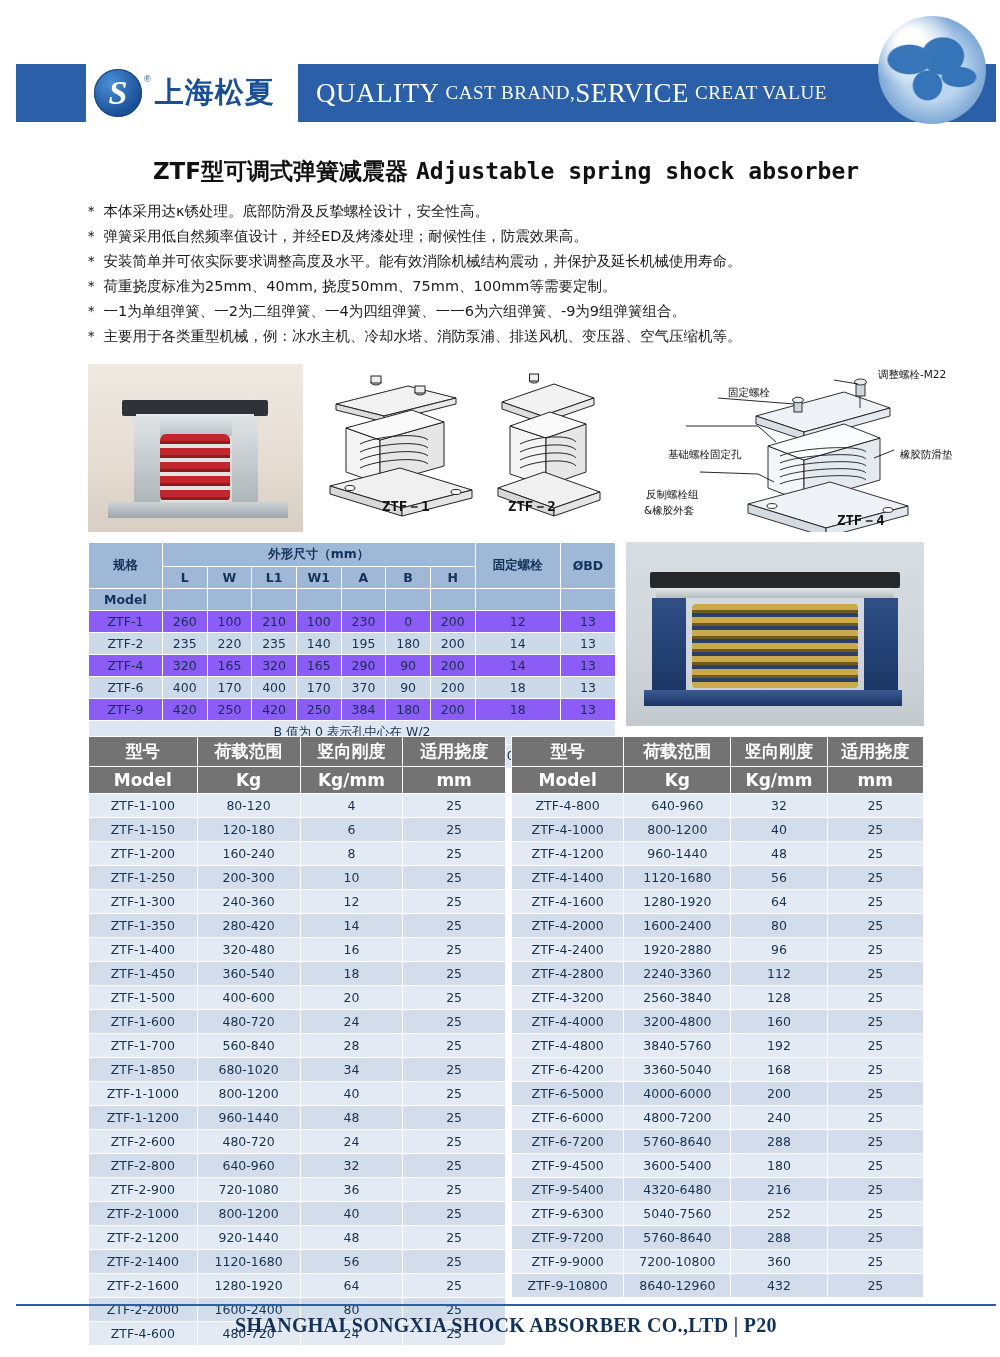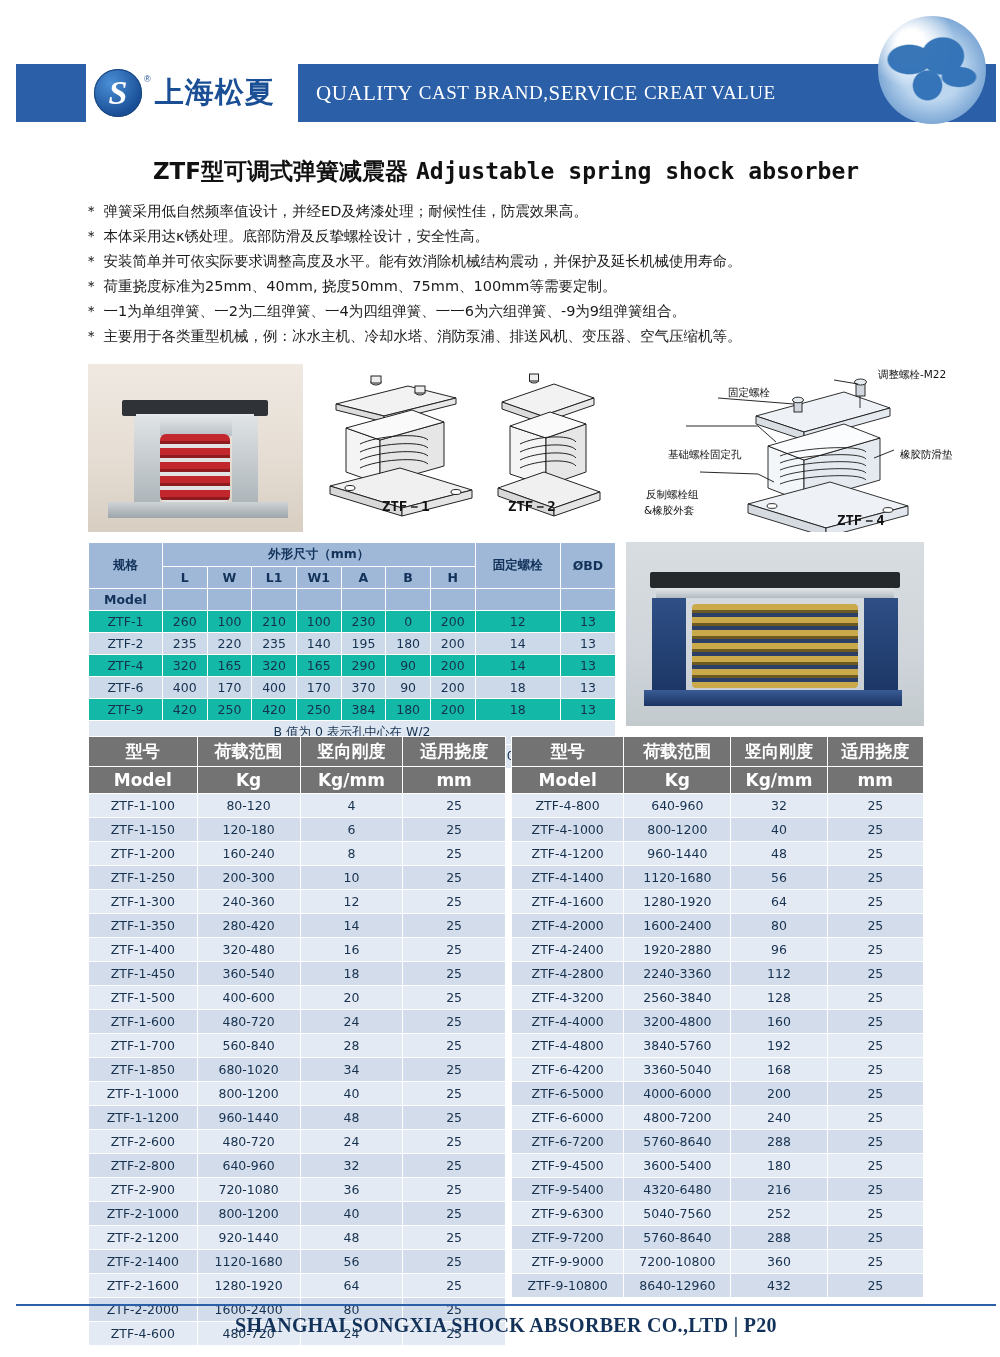--- a/index.html
+++ b/index.html
@@ -48,21 +48,21 @@
   .logo-cn {
     font-size:29px; font-weight:bold; color:#1a4f96; margin-left:4px;
     letter-spacing:1px;
     font-family:"DejaVu Sans", sans-serif;
   }
   .hdr-slogan {
     position:absolute; left:300px; top:48px; height:58px;
     display:flex; align-items:center; color:#ffffff;
     font-family:"Liberation Serif", serif;
   }
-  .sl-big { font-size:21px; letter-spacing:0.5px; }
+  .sl-big { font-size:27px; letter-spacing:0.5px; }
   .sl-small { font-size:19px; letter-spacing:0.5px; }
   .globe {
     position:absolute; right:10px; top:0px; width:108px; height:108px;
     border-radius:50%;
     background:
       radial-gradient(circle at 30% 25%, #ffffff 0 12%, rgba(255,255,255,0) 40%),
       radial-gradient(circle at 50% 50%, #bcd6ef 0 40%, #7fa9d6 70%, #2b5fa8 100%);
     overflow:hidden;
   }
   .globe:before {
@@ -161,21 +161,21 @@
     border-collapse:collapse;
     font-family:"DejaVu Sans", sans-serif;
   }
   .dimtable th, .dimtable td {
     border:1px solid #ffffff;
     text-align:center; font-size:12.5px; color:#16314f; padding:3px 2px;
   }
   .dimtable thead th {
     background:#9fb8d8; color:#13325a; font-weight:bold; font-size:12.5px;
   }
-  .dimtable tbody td { background:#14b8a6; }
+  .dimtable tbody td { background:#8b5cf6; }
   .dimtable tbody tr.alt td { background:#ccd9e9; }
   .dimtable td.note {
     background:#dde6f1; font-size:12.5px;
   }
 
   
   .photo2 {
     position:absolute; left:620px; top:536px; width:298px; height:184px;
     background:linear-gradient(180deg,#d8dde1 0%, #cfd5da 60%, #c3cace 100%);
     overflow:hidden;
@@ -260,22 +260,22 @@
     <div class="hdr-tri"></div>
     <div class="globe"></div>
   </div>
 
   <div class="title">
     <span>ZTF型可调式弹簧减震器</span>
     <span class="en">Adjustable spring shock absorber</span>
   </div>
 
   <div class="bullets">
+    <div class="bullet"><span class="star">＊</span><span>本体采用达κ锈处理。底部防滑及反挚螺栓设计，安全性高。</span></div>
     <div class="bullet"><span class="star">＊</span><span>弹簧采用低自然频率值设计，并经ED及烤漆处理；耐候性佳，防震效果高。</span></div>
-    <div class="bullet"><span class="star">＊</span><span>本体采用达κ锈处理。底部防滑及反挚螺栓设计，安全性高。</span></div>
     <div class="bullet"><span class="star">＊</span><span>安装简单并可依实际要求调整高度及水平。能有效消除机械结构震动，并保护及延长机械使用寿命。</span></div>
     <div class="bullet"><span class="star">＊</span><span>荷重挠度标准为25mm、40mm, 挠度50mm、75mm、100mm等需要定制。</span></div>
     <div class="bullet"><span class="star">＊</span><span>一1为单组弹簧、一2为二组弹簧、一4为四组弹簧、一一6为六组弹簧、-9为9组弹簧组合。</span></div>
     <div class="bullet"><span class="star">＊</span><span>主要用于各类重型机械，例：冰水主机、冷却水塔、消防泵浦、排送风机、变压器、空气压缩机等。</span></div>
   </div>
 
   <div class="strip">
 
     <div class="photo1">
       <div class="p1-top"></div>

